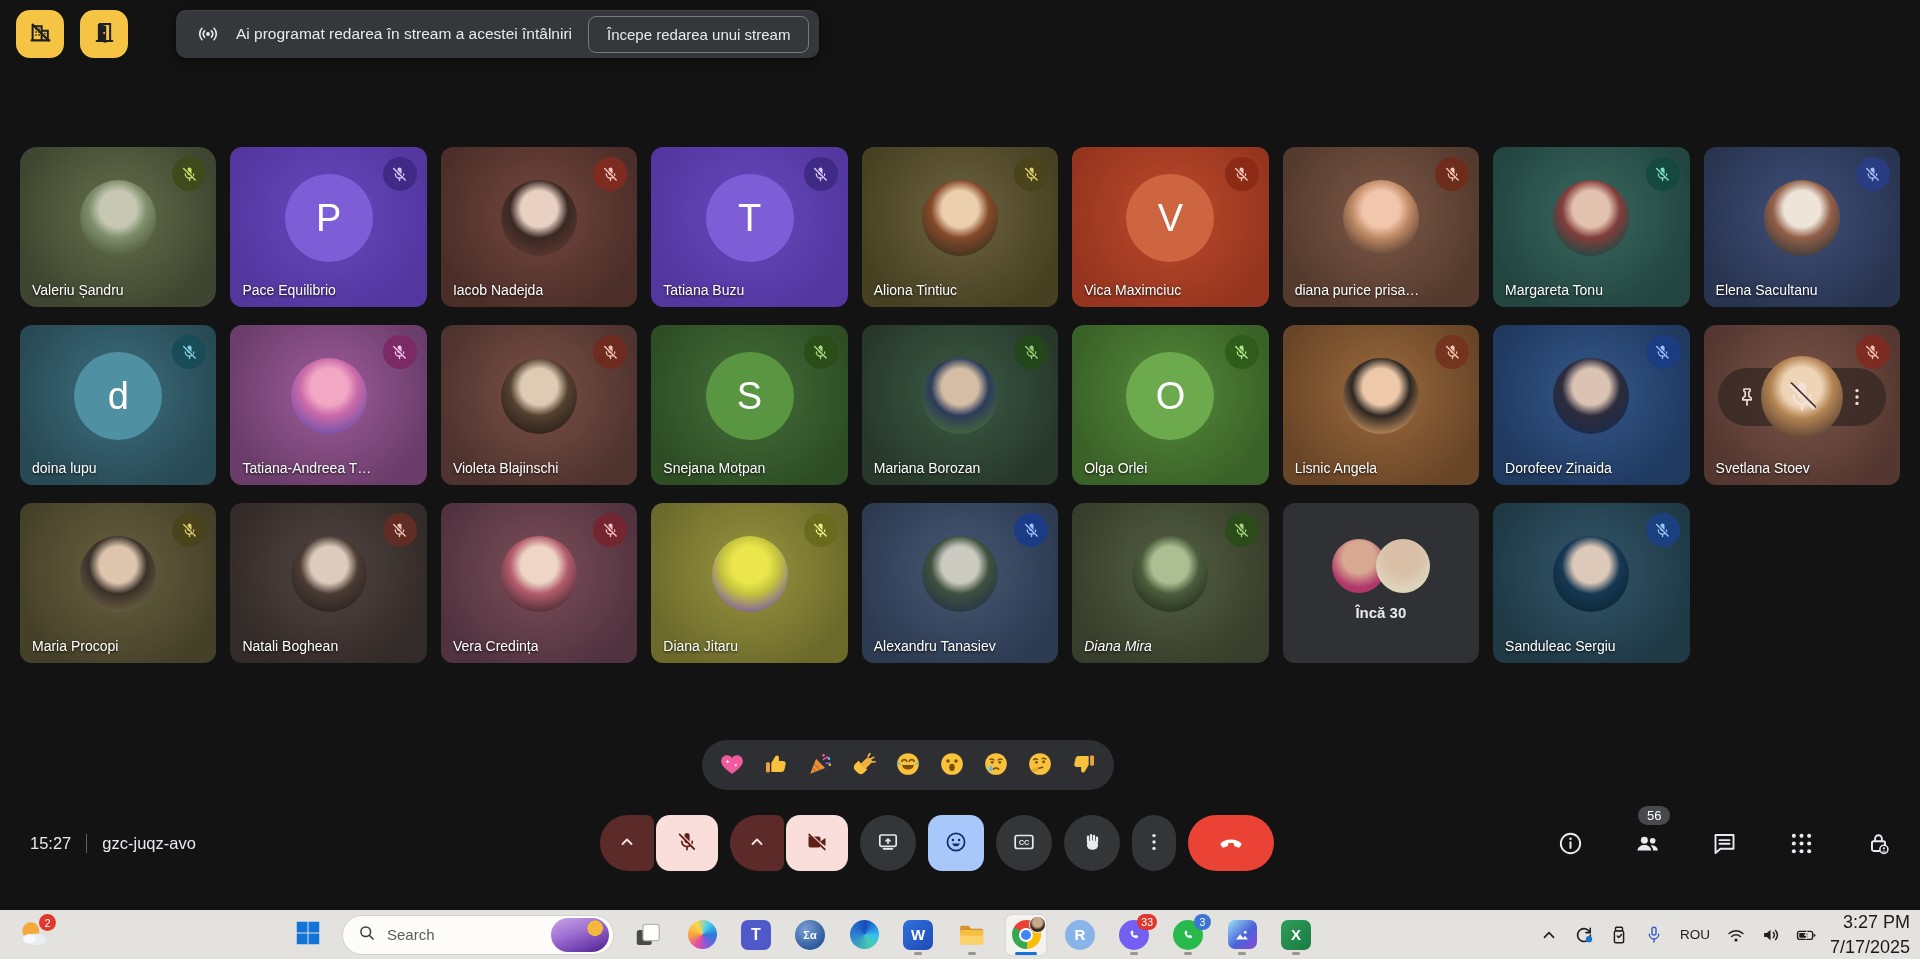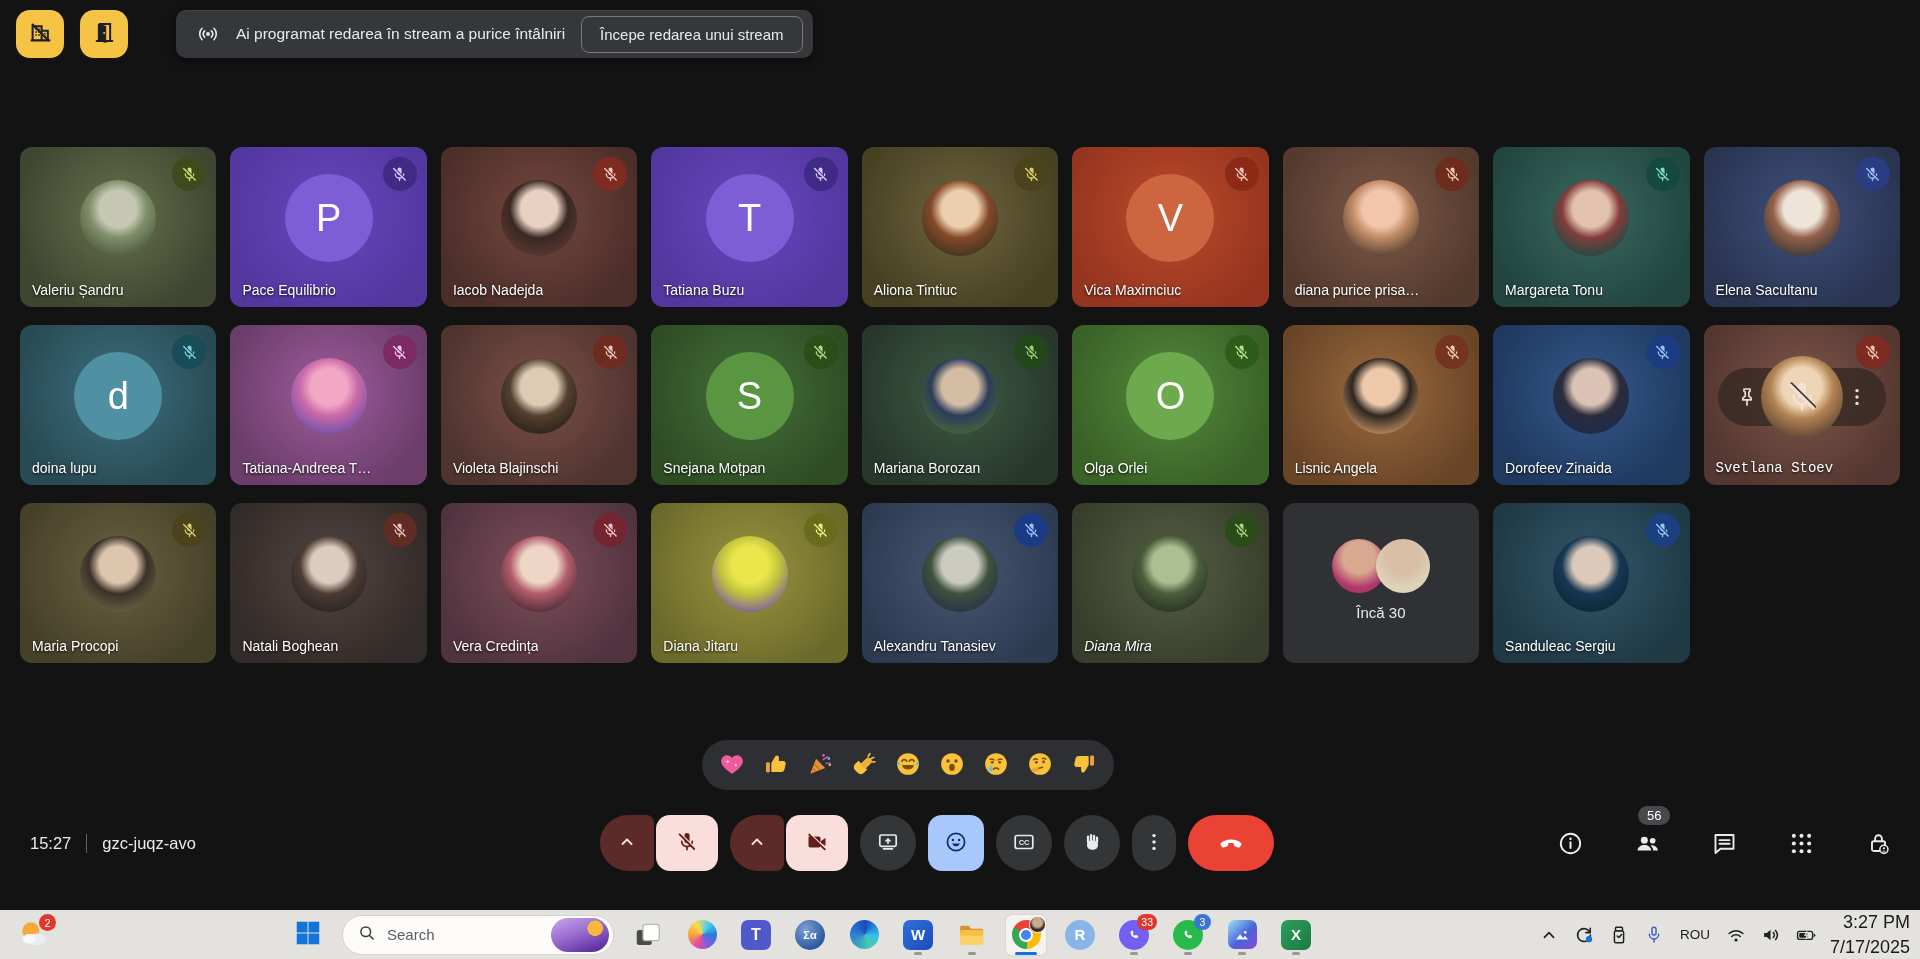--- a/index.html
+++ b/index.html
@@ -51,21 +51,21 @@
   }
   .tname {
     position:absolute; left:12px; bottom:9px; color:#fff; font-size:14px; font-weight:500; z-index:6;
     text-shadow:0 1px 3px rgba(0,0,0,.9); white-space:nowrap; overflow:hidden; max-width:172px;
   }
   
   .tile.more { background:#303134 !important; }
   .more-avatars { position:absolute; top:36px; left:50%; transform:translateX(-50%); display:flex; z-index:2; }
   .more-av { width:54px; height:54px; border-radius:50%; }
   .more-av + .more-av { margin-left:-10px; }
-  .more-label { position:absolute; top:101px; width:100%; text-align:center; color:#e8eaed; font-size:15px; z-index:2; }
+  .more-label { position:absolute; top:101px; width:100%; text-align:center; color:#e8eaed; font-size:15px; z-index:2;font-weight:bold; }
   
   .hoverbar {
     position:absolute; left:14px; right:14px; top:43px; height:58px; border-radius:29px;
     background:rgba(55,40,35,.82); display:flex; align-items:center; justify-content:space-between;
     padding:0 17px; z-index:3;
   }
   .hoverbar .hb-btn { background:none; border:none; cursor:pointer; color:#f0ddd5; width:24px; height:24px; padding:0; }
   .hoverbar svg { width:24px; height:24px; }
   .tile.hovered .avatar { z-index:4; width:82px; height:82px; top:31px; }
   .bigmic {
@@ -197,27 +197,27 @@
     </span>
   </button>
   <div class="banner">
     <span class="bc-icon">
       <svg viewBox="0 0 24 24" fill="none" stroke="currentColor" stroke-width="1.6" stroke-linecap="round">
         <circle cx="12" cy="12" r="1.9" fill="currentColor" stroke="none"></circle>
         <path d="M8.6 8.9a4.6 4.6 0 0 0 0 6.2M15.4 8.9a4.6 4.6 0 0 1 0 6.2"></path>
         <path d="M6 6.3a8.3 8.3 0 0 0 0 11.4M18 6.3a8.3 8.3 0 0 1 0 11.4"></path>
       </svg>
     </span>
-    <span class="banner-text">Ai programat redarea în stream a purice întâlniri</span>
+    <span class="banner-text">Ai programat redarea în stream a acestei întâlniri</span>
     <button class="banner-btn">Începe redarea unui stream</button>
   </div>
 </div>
 
 <div class="grid" id="grid">
-  <div class="tile" style="background: radial-gradient(circle at 50% 42%, rgb(102, 113, 76) 0%, rgb(62, 69, 48) 78%);">
+  <div class="tile" style="background: radial-gradient(circle at 50% 42%, rgb(102, 113, 76) 0%, rgb(62, 69, 48) 78%); border-radius: 17px;">
     <div class="badge" style="background: rgb(63, 74, 29); color: rgb(201, 224, 112); --slashgap: #3f4a1d;">
       <svg viewBox="0 0 24 24" fill="none">
         <rect x="9.4" y="3" width="5.2" height="10" rx="2.6" fill="currentColor"></rect>
         <path d="M6.7 11.3a5.3 5.3 0 0 0 10.6 0" stroke="currentColor" stroke-width="1.7" stroke-linecap="round"></path>
         <path d="M12 16.6v3" stroke="currentColor" stroke-width="1.7" stroke-linecap="round"></path>
         <path d="M5.4 3.6 20 18.2" stroke="var(--slashgap,transparent)" stroke-width="1.7" stroke-linecap="round"></path>
         <path d="M4.6 4.4 19.2 19" stroke="currentColor" stroke-width="1.8" stroke-linecap="round"></path>
       </svg>
     </div>
     <div class="avatar photo" style="background: radial-gradient(circle at 50% 38%, rgb(198, 200, 180) 0%, rgb(198, 200, 180) 30%, rgb(126, 142, 106) 48%, rgb(78, 90, 60) 82%);"></div>
@@ -458,21 +458,21 @@
         <path d="M12 16.6v3" stroke="currentColor" stroke-width="1.7" stroke-linecap="round"></path>
         <path d="M5.4 3.6 20 18.2" stroke="var(--slashgap,transparent)" stroke-width="1.7" stroke-linecap="round"></path>
         <path d="M4.6 4.4 19.2 19" stroke="currentColor" stroke-width="1.8" stroke-linecap="round"></path>
       </svg>
     </div>
     <div class="avatar photo" style="background: radial-gradient(circle at 50% 38%, rgb(219, 195, 179) 0%, rgb(219, 195, 179) 30%, rgb(44, 44, 60) 48%, rgb(27, 43, 75) 82%);"></div>
 
     <div class="tname">Dorofeev Zinaida</div>
   </div>
 
-  <div class="tile hovered" style="background: radial-gradient(circle at 50% 42%, rgb(125, 86, 74) 0%, rgb(84, 55, 48) 78%); font-family: Liberation Mono, monospace;">
+  <div class="tile hovered" style="background: radial-gradient(circle at 50% 42%, rgb(125, 86, 74) 0%, rgb(84, 55, 48) 78%);">
     <div class="badge" style="background: rgb(124, 44, 32); color: rgb(246, 198, 181); --slashgap: #7c2c20;">
       <svg viewBox="0 0 24 24" fill="none">
         <rect x="9.4" y="3" width="5.2" height="10" rx="2.6" fill="currentColor"></rect>
         <path d="M6.7 11.3a5.3 5.3 0 0 0 10.6 0" stroke="currentColor" stroke-width="1.7" stroke-linecap="round"></path>
         <path d="M12 16.6v3" stroke="currentColor" stroke-width="1.7" stroke-linecap="round"></path>
         <path d="M5.4 3.6 20 18.2" stroke="var(--slashgap,transparent)" stroke-width="1.7" stroke-linecap="round"></path>
         <path d="M4.6 4.4 19.2 19" stroke="currentColor" stroke-width="1.8" stroke-linecap="round"></path>
       </svg>
     </div>
     <div class="avatar photo" style="background: radial-gradient(circle at 50% 38%, rgb(238, 213, 181) 0%, rgb(238, 213, 181) 30%, rgb(178, 131, 82) 48%, rgb(91, 67, 51) 82%);"></div>

